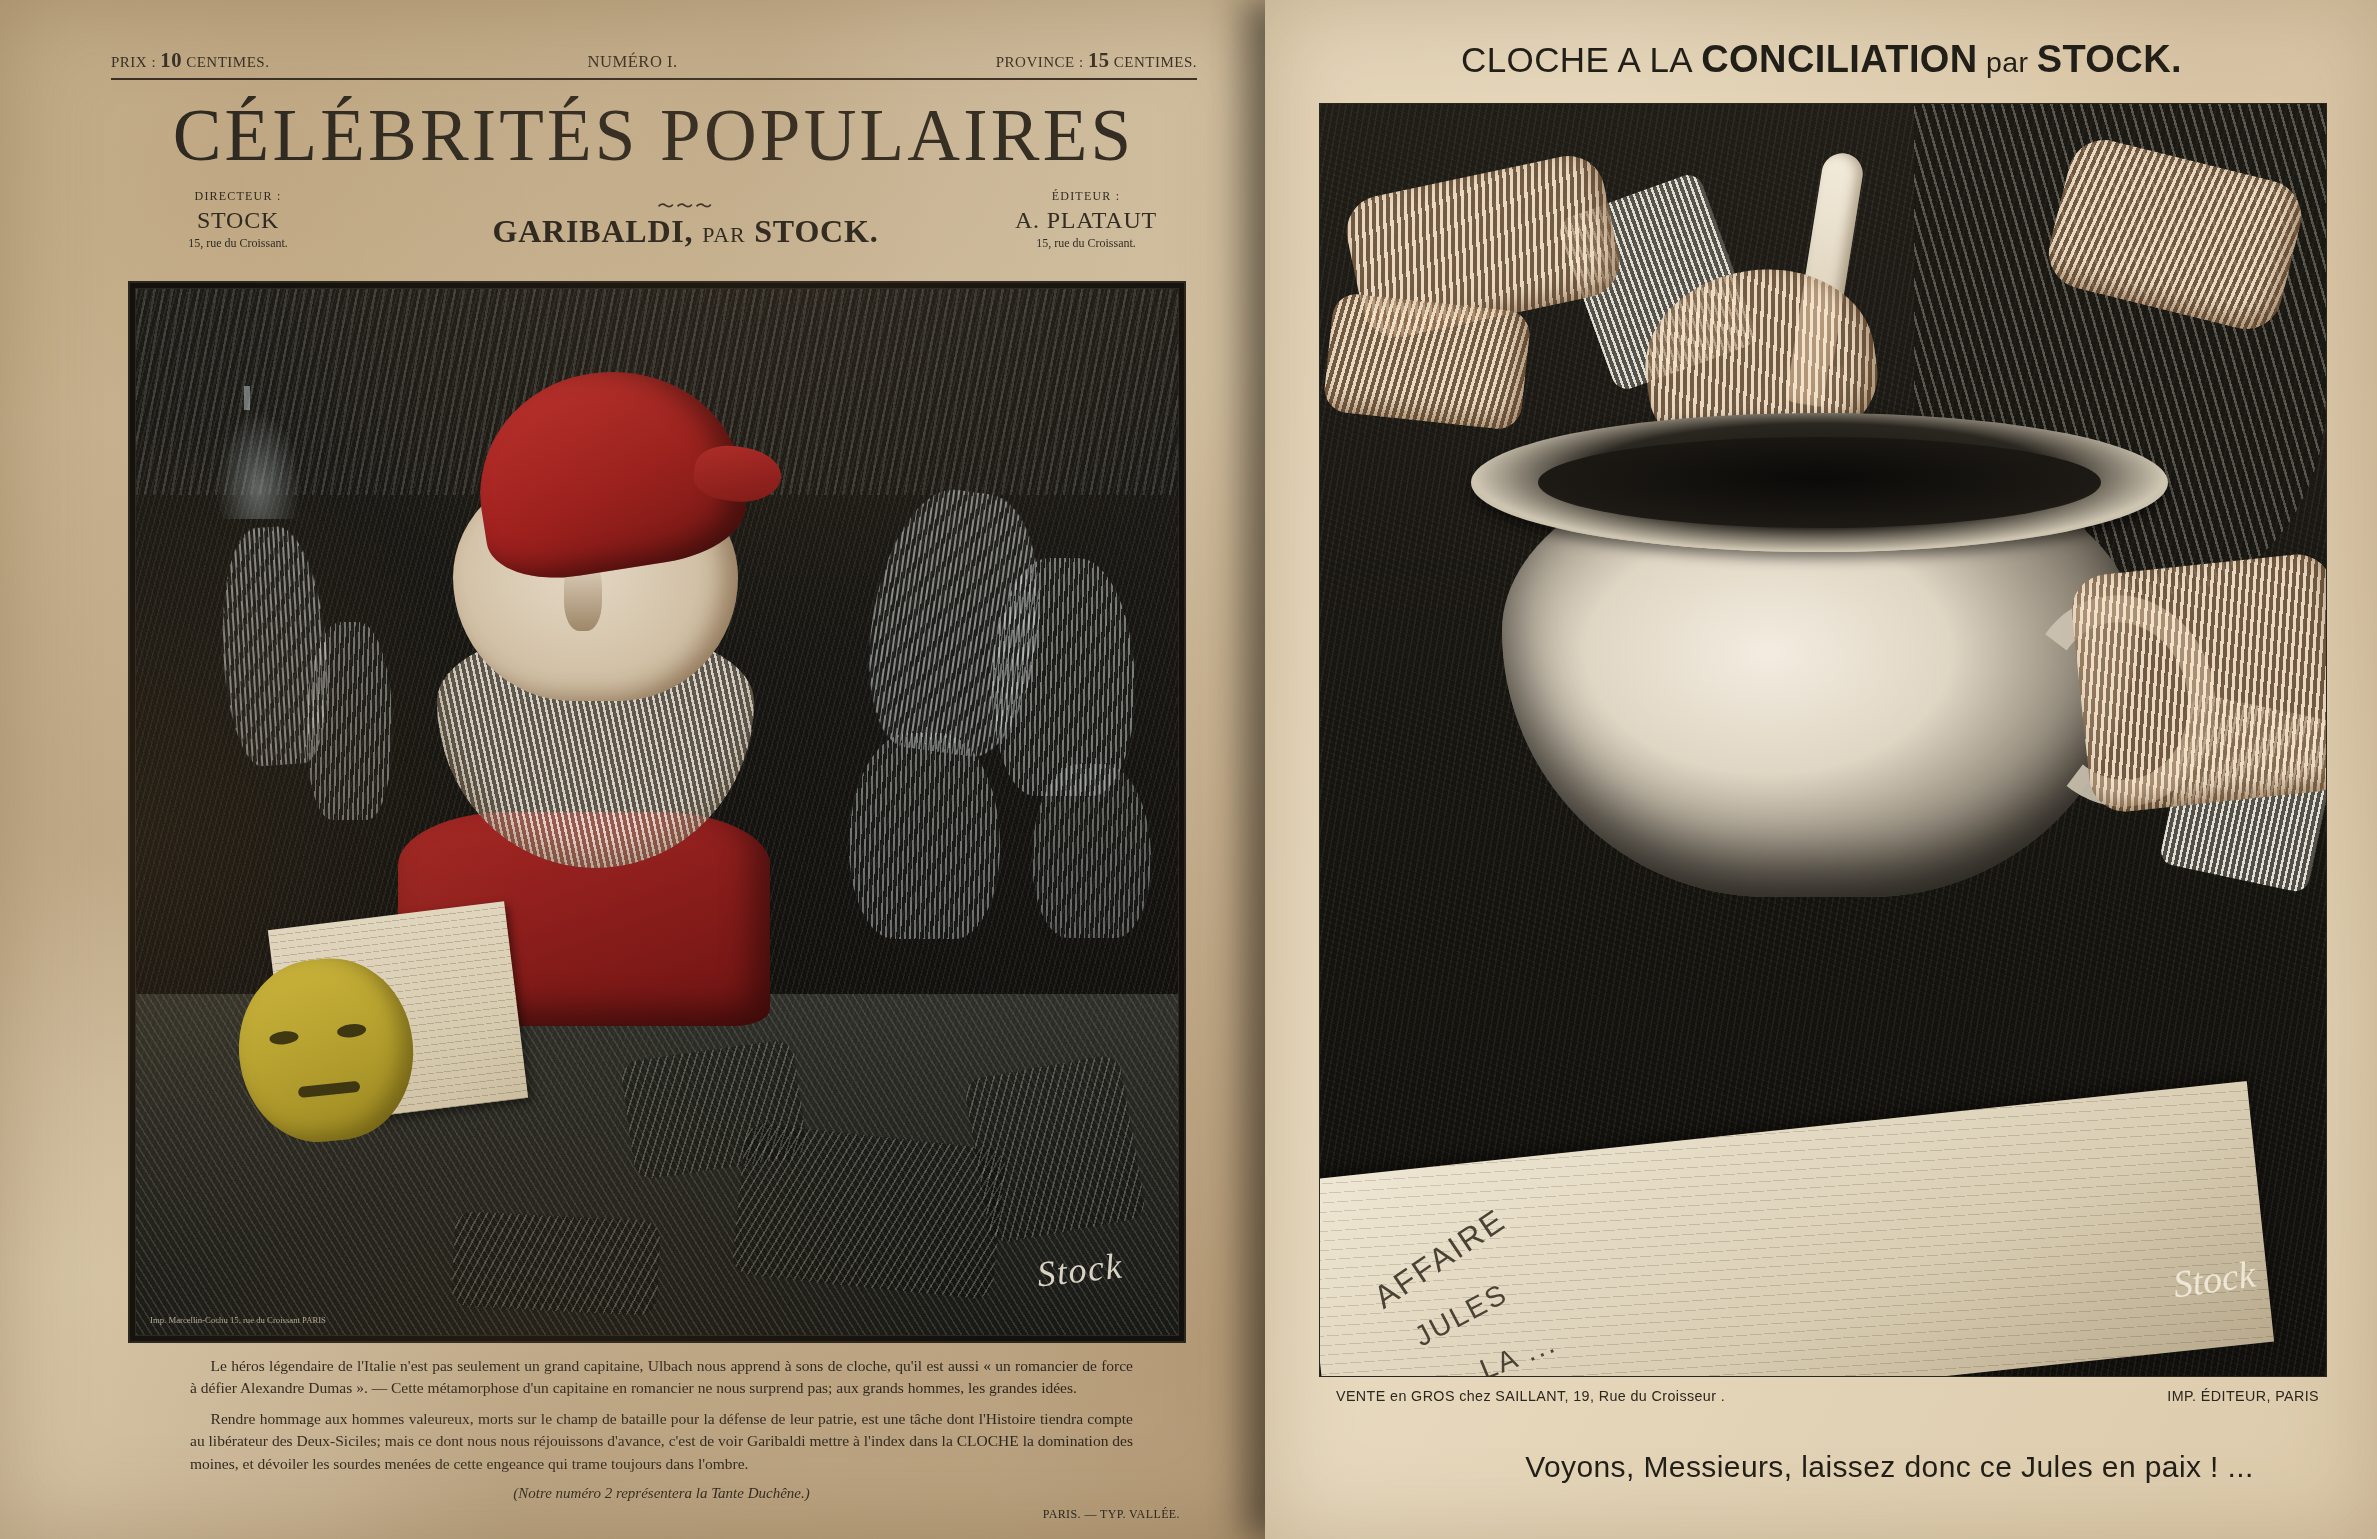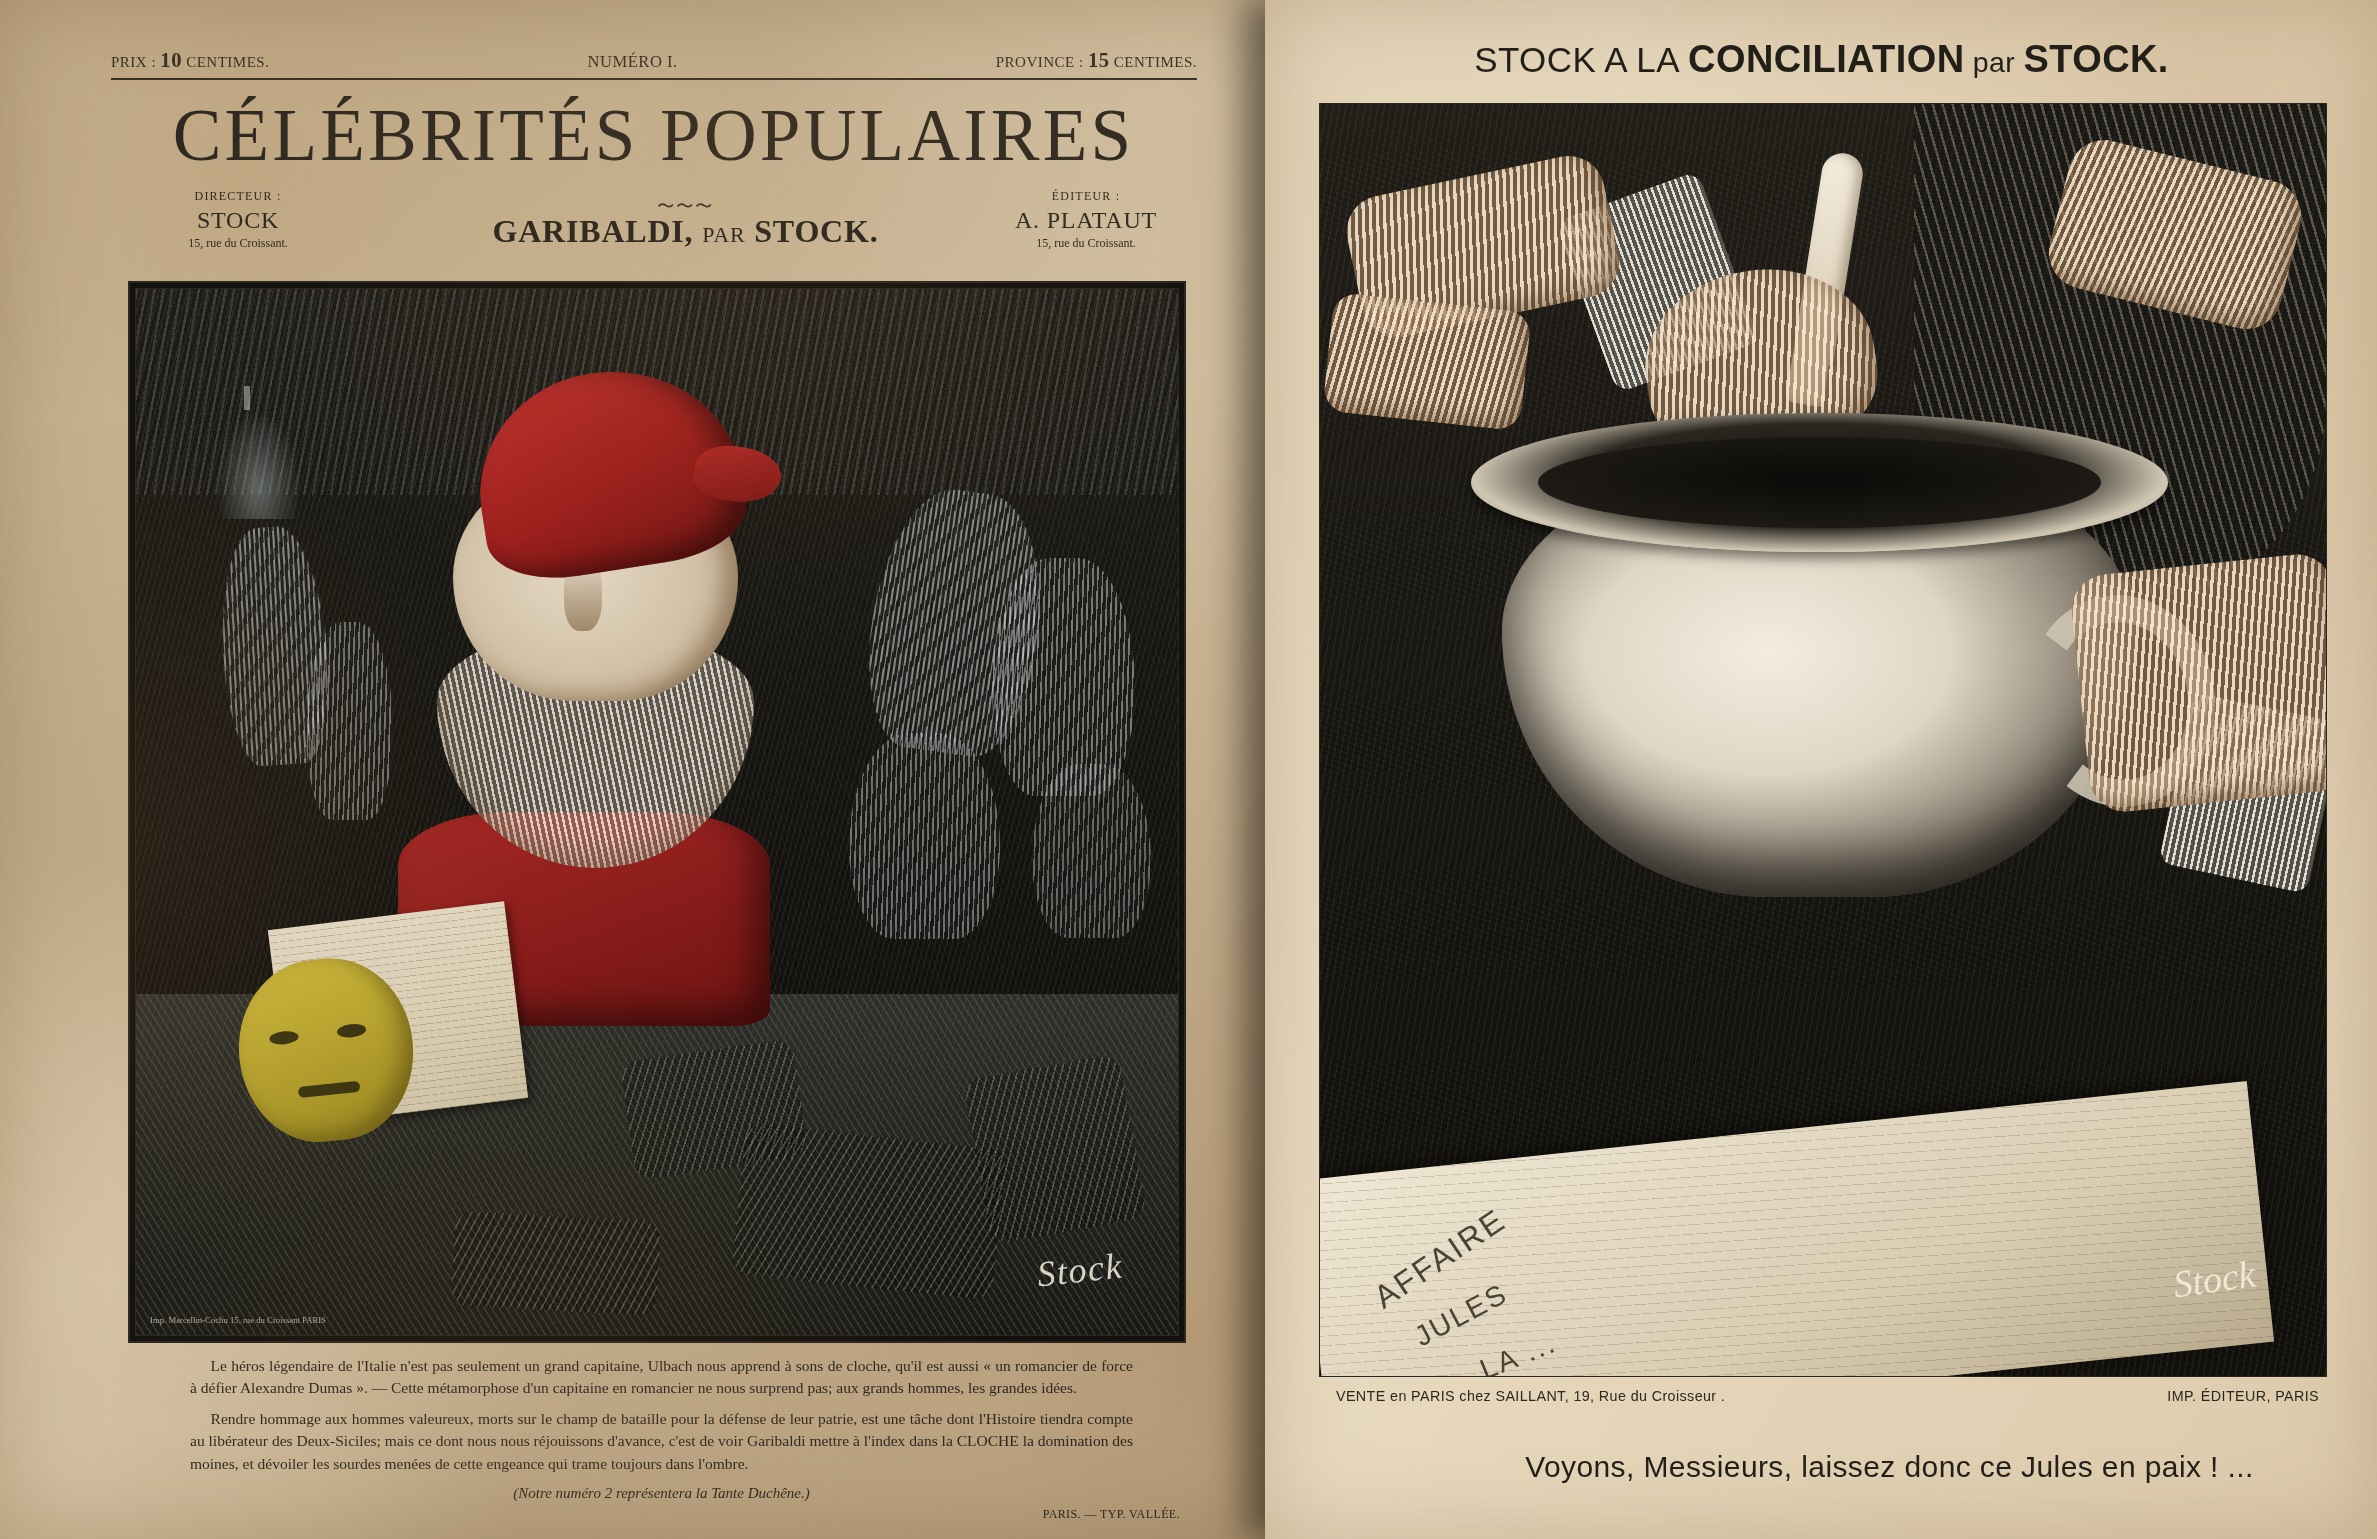--- a/index.html
+++ b/index.html
@@ -278,21 +278,21 @@
         <p>Le héros légendaire de l'Italie n'est pas seulement un grand capitaine, Ulbach nous apprend à sons de cloche, qu'il est aussi « un romancier de force à défier Alexandre Dumas ». — Cette métamorphose d'un capitaine en romancier ne nous surprend pas; aux grands hommes, les grandes idées.</p>
         <p>Rendre hommage aux hommes valeureux, morts sur le champ de bataille pour la défense de leur patrie, est une tâche dont l'Histoire tiendra compte au libérateur des Deux-Siciles; mais ce dont nous nous réjouissons d'avance, c'est de voir Garibaldi mettre à l'index dans la CLOCHE la domination des moines, et dévoiler les sourdes menées de cette engeance qui trame toujours dans l'ombre.</p>
         <p class="center">(Notre numéro 2 représentera la Tante Duchêne.)</p>
       </div>
       <div class="imprint">PARIS. — TYP. VALLÉE.</div>
     </div>
   </div>
 
   <div class="sheet-right">
     <div class="r-title">
-      <span>STOCK A LA </span><span class="big">CONCILIATION</span><span class="sm"> par </span><span class="big">STOCK.</span>
+      <span>CLOCHE A LA </span><span class="big">CONCILIATION</span><span class="sm"> par </span><span class="big">STOCK.</span>
     </div>
 
     <div class="plate2">
       <div class="p2in">
         <div class="drape"></div>
         <div class="cuff c1"></div>
         <div class="hand h-topleft"></div>
         <div class="hand h-topleft2"></div>
         <div class="hand h-topright"></div>
         <div class="spoon"></div>
@@ -307,20 +307,20 @@
         <div class="pot-rim"></div>
         <div class="pot-mouth"></div>
         <div class="handle"></div>
         <div class="cuff c2"></div>
         <div class="hand h-right"></div>
         <div class="sig2">Stock</div>
       </div>
     </div>
 
     <div class="r-foot">
-      <div>VENTE en PARIS chez SAILLANT, 19, Rue du Croisseur .</div>
+      <div>VENTE en GROS chez SAILLANT, 19, Rue du Croisseur .</div>
       <div>IMP. ÉDITEUR, PARIS</div>
     </div>
     <div class="r-caption">Voyons, Messieurs, laissez donc ce Jules en paix ! ...</div>
   </div>
 
 </div>
 
 
 </body></html>

